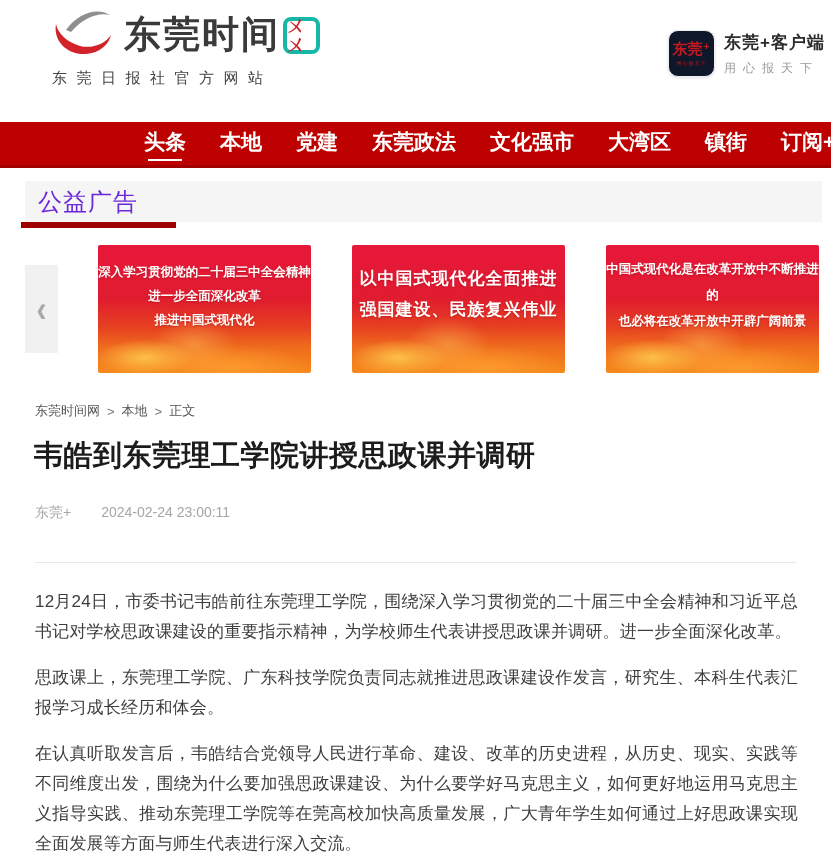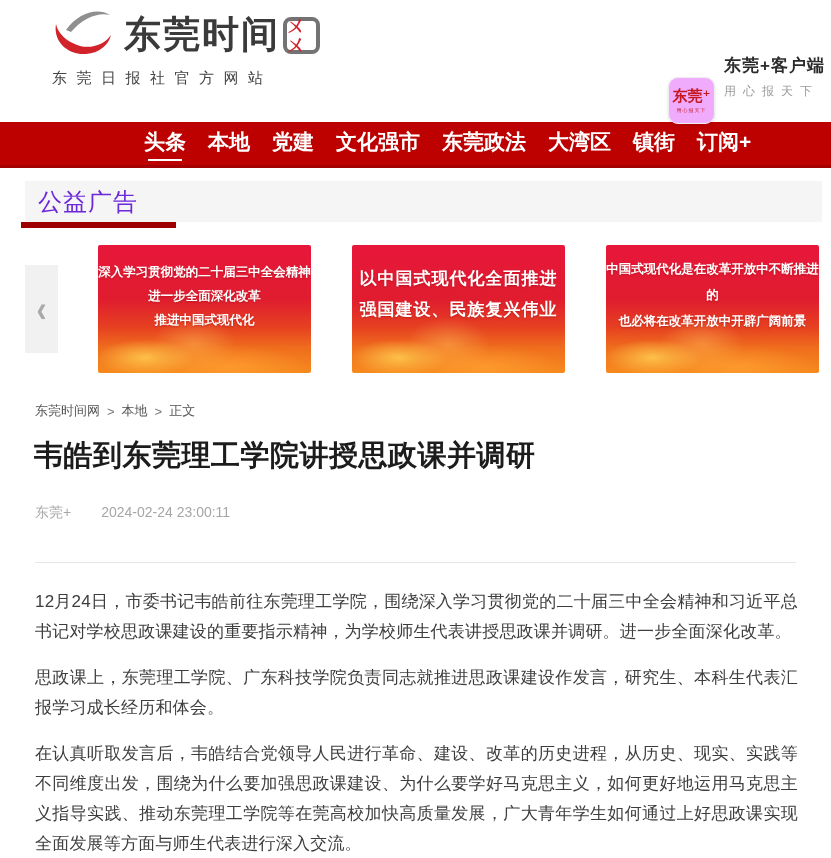--- a/index.html
+++ b/index.html
@@ -11,42 +11,42 @@
   }
 
   
   .header { position: relative; height: 122px; background: #fff; }
   .logo-wrap { position: absolute; left: 52px; top: 8px; cursor: pointer; }
   .logo-row { display: flex; align-items: flex-end; gap: 8px; }
   .swoosh { width: 64px; height: 52px; display: block; }
   .wordmark { font-size: 37px; font-weight: bold; color: #3a3a3a; letter-spacing: 2px; display: flex; align-items: center; }
   .wang-box {
     display: inline-flex; width: 37px; height: 37px; margin-left: 3px;
-    border: 4px solid #737373; border-radius: 8px;
+    border: 4px solid #14b8a6; border-radius: 8px;
     align-items: center; justify-content: center;
   }
   .wang-inner { color: #d2232a; font-size: 19px; font-weight: bold; letter-spacing: -3px; line-height: 1; transform: translateX(-1px); }
   .site-subtitle { margin-top: 9px; margin-left: 0; font-size: 15px; color: #444; letter-spacing: 9.5px; font-weight: 500; }
 
   .app-badge { position: absolute; right: 6px; top: 30px; display: flex; align-items: center; gap: 9px; cursor: pointer; }
   .app-icon {
-    width: 47px; height: 47px; background: #f0abfc; border: 1px solid #eee; border-radius: 10px;
+    width: 47px; height: 47px; background: #0f172a; border: 1px solid #eee; border-radius: 10px;
     box-shadow: 0 1px 3px rgba(0,0,0,.12);
-    display: flex; flex-direction: column; align-items: center; justify-content: center; margin-top: 47px;
+    display: flex; flex-direction: column; align-items: center; justify-content: center;
   }
   .app-icon .icon-main { color: #c5191f; font-size: 15px; font-weight: bold; font-family: "Liberation Serif", "DejaVu Serif", serif; line-height: 1.1; }
   .app-icon .icon-sub { color: #c5191f; font-size: 5px; letter-spacing: 1px; margin-top: 2px; white-space: nowrap; }
   .badge-text .badge-title { font-size: 17px; font-weight: bold; color: #2b2b2b; letter-spacing: 1px; }
   .badge-text .badge-slogan { margin-top: 6px; font-size: 12px; color: #9a9a9a; letter-spacing: 7px; }
 
   
   .nav {
     height: 46px; background: #bd0000; border-bottom: 3px solid #a30000;
     display: flex; align-items: center; padding-left: 144px;
-    white-space: nowrap; overflow: hidden; gap: 22px;
+    white-space: nowrap; overflow: hidden; gap: 34px;
   }
   .nav-item {
     color: #fff; font-size: 21px; font-weight: bold; text-decoration: none;
     position: relative; flex: 0 0 auto; cursor: pointer; line-height: 1;
     padding: 4px 0 9px 0;
   }
   .nav-item.active::after {
     content: ""; position: absolute; left: 4px; right: 4px; bottom: 0;
     height: 2px; background: #fff;
   }
@@ -130,22 +130,22 @@
       <div class="badge-title">东莞+客户端</div>
       <div class="badge-slogan">用心报天下</div>
     </div>
   </div>
 </div>
 
 <div class="nav">
   <a class="nav-item active">头条</a>
   <a class="nav-item">本地</a>
   <a class="nav-item">党建</a>
+  <a class="nav-item">东莞政法</a>
   <a class="nav-item">文化强市</a>
-  <a class="nav-item">东莞政法</a>
   <a class="nav-item">大湾区</a>
   <a class="nav-item">镇街</a>
   <a class="nav-item">订阅+</a>
 </div>
 
 <div class="ad-section">
   <div class="ad-bar">
     <span class="ad-label">公益广告</span>
   </div>
   <div class="ad-underline"></div>

